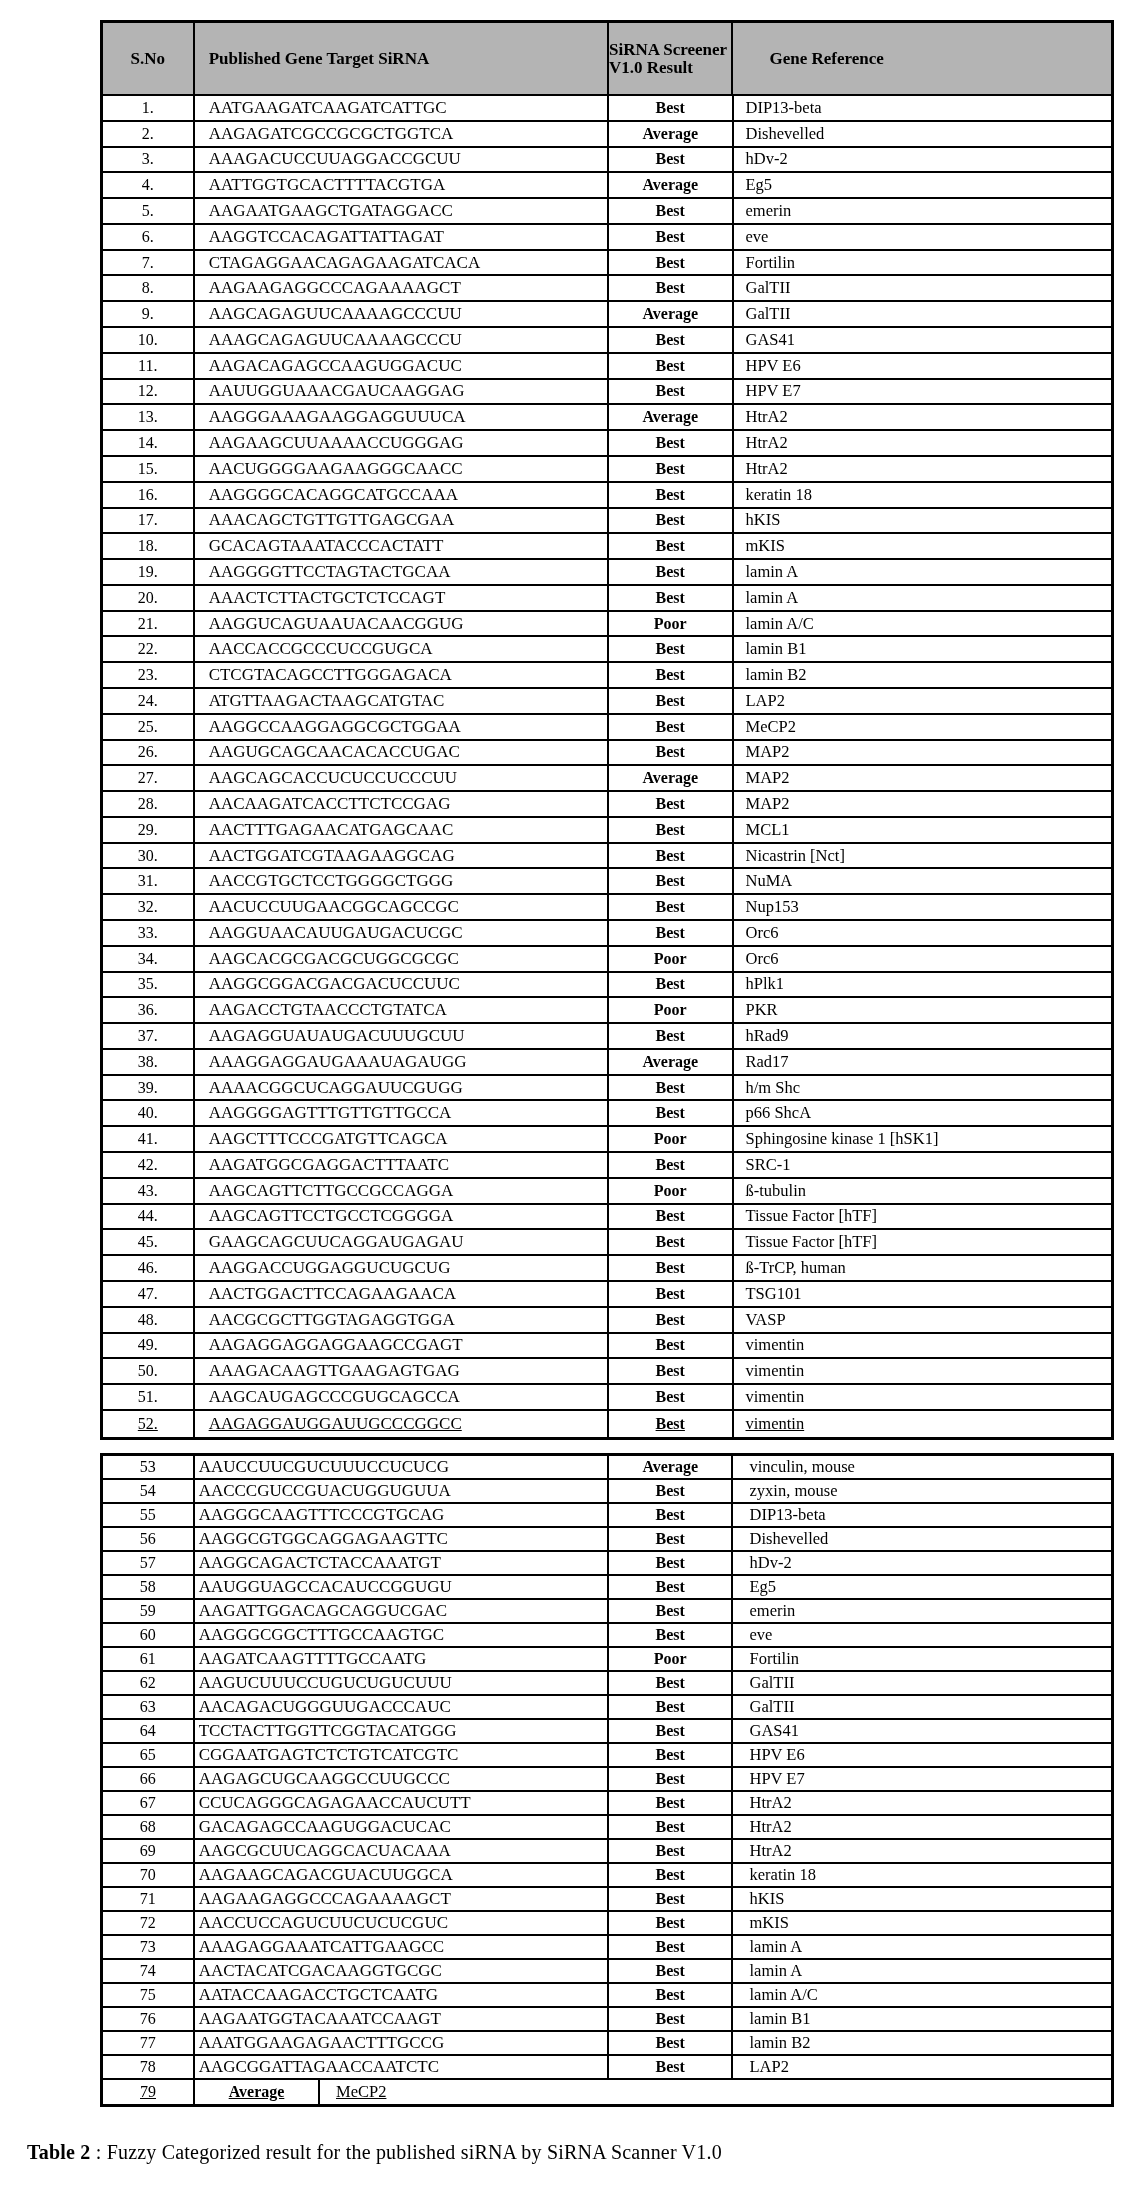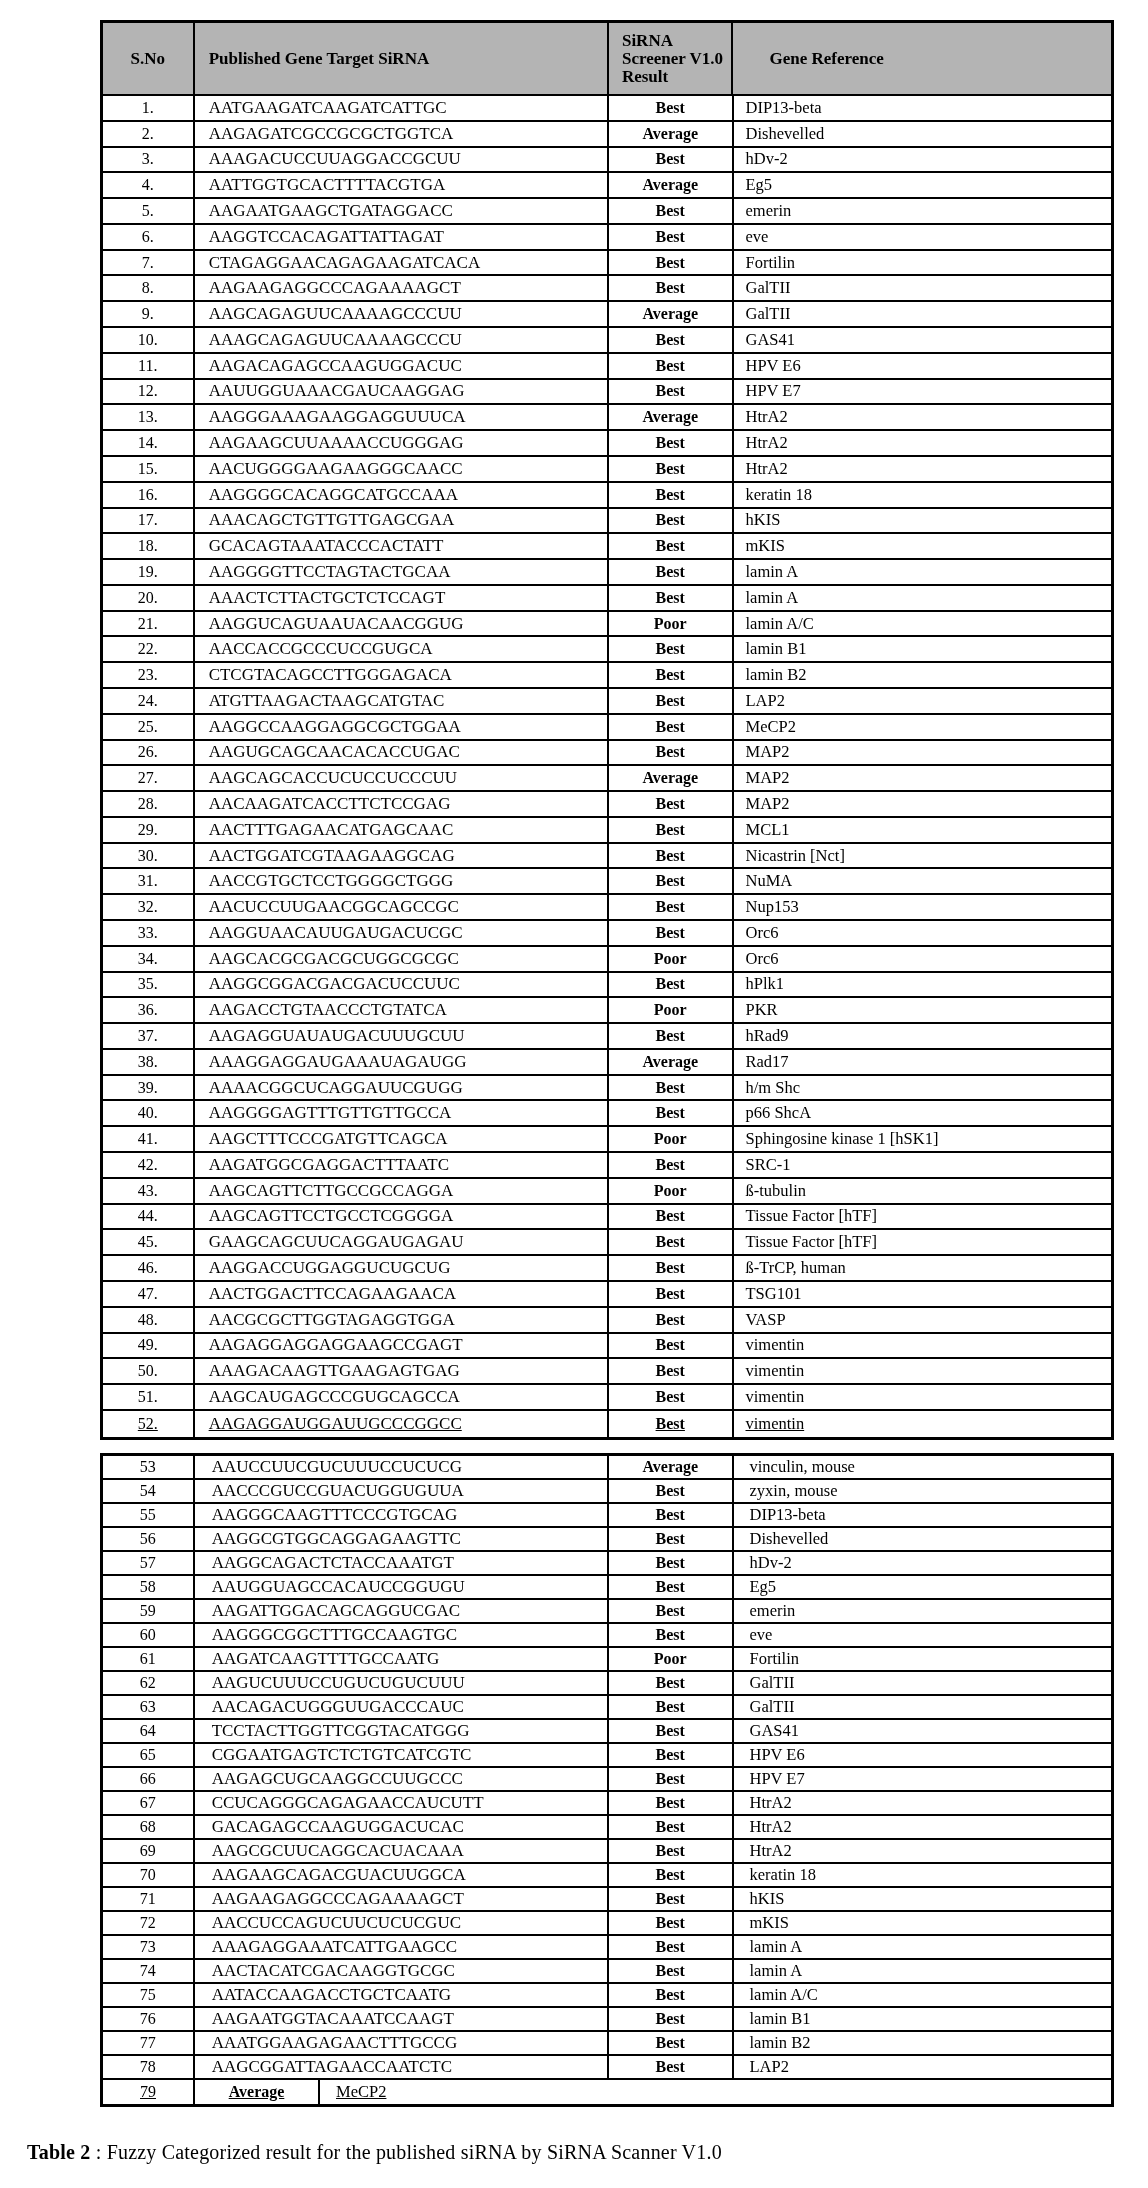--- a/index.html
+++ b/index.html
@@ -13,27 +13,27 @@
   }
   .tbl2{margin-top:13px;}
   .trow{display:flex;box-sizing:border-box;height:25.79px;border-bottom:2px solid #000;}
   .tbl2 .trow{height:24px;}
   .trow:last-child{border-bottom:none;text-decoration:underline;}
   .thead{display:flex;box-sizing:border-box;height:73px;background:#b4b4b4;border-bottom:2px solid #000;}
   .c{box-sizing:border-box;display:flex;align-items:center;overflow:hidden;white-space:nowrap;}
   .cb{border-right:2px solid #000;}
   .no{width:92px;justify-content:center;font-size:16px;}
   .seq{width:416px;padding-left:14px;font-size:17px;}
-  .tbl2 .seq{padding-left:17px;}
+  .tbl2 .seq{padding-left:4px;}
   .res{width:125px;justify-content:center;font-size:16px;font-weight:bold;}
   .gene{width:379px;padding-left:12px;font-size:16.5px;}
   .tbl2 .gene{padding-left:16px;}
   .thead .c{font-weight:bold;font-size:17px;line-height:18px;}
   .thead .seq{}
-  .thead .res{justify-content:flex-start;padding-left:13px;white-space:normal;}
+  .thead .res{justify-content:flex-start;white-space:normal;}
   .thead .gene{white-space:normal;padding-left:36px;}
   .caption{
     margin:34px 0 0 -73px;font-size:20px;letter-spacing:0.2px;font-family:Liberation Serif, serif;
   }
   .caption b{font-weight:bold;}
 </style>
 </head>
 <body>
 
 <div class="page">

